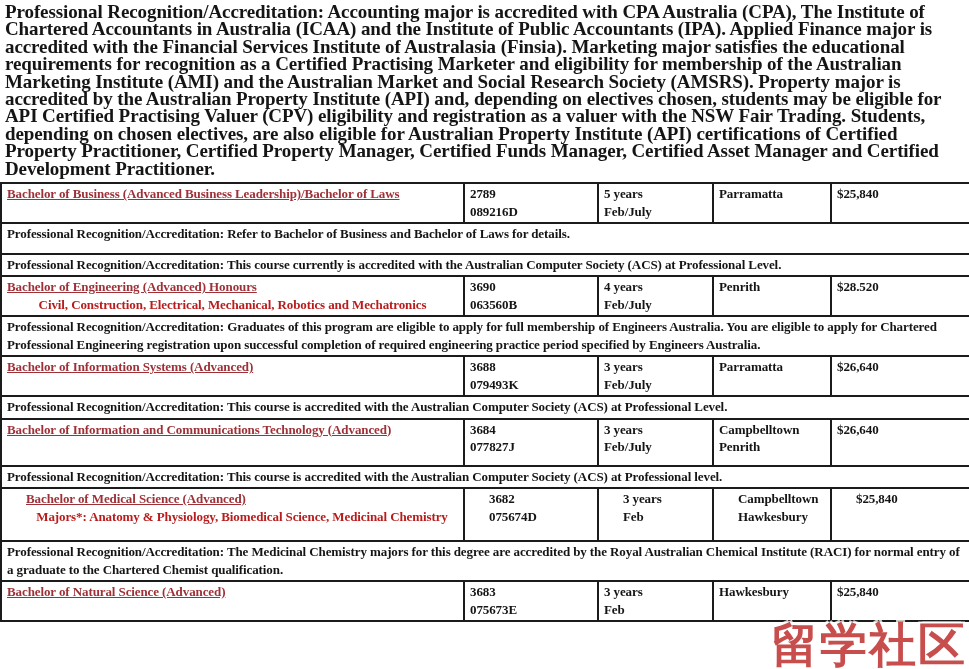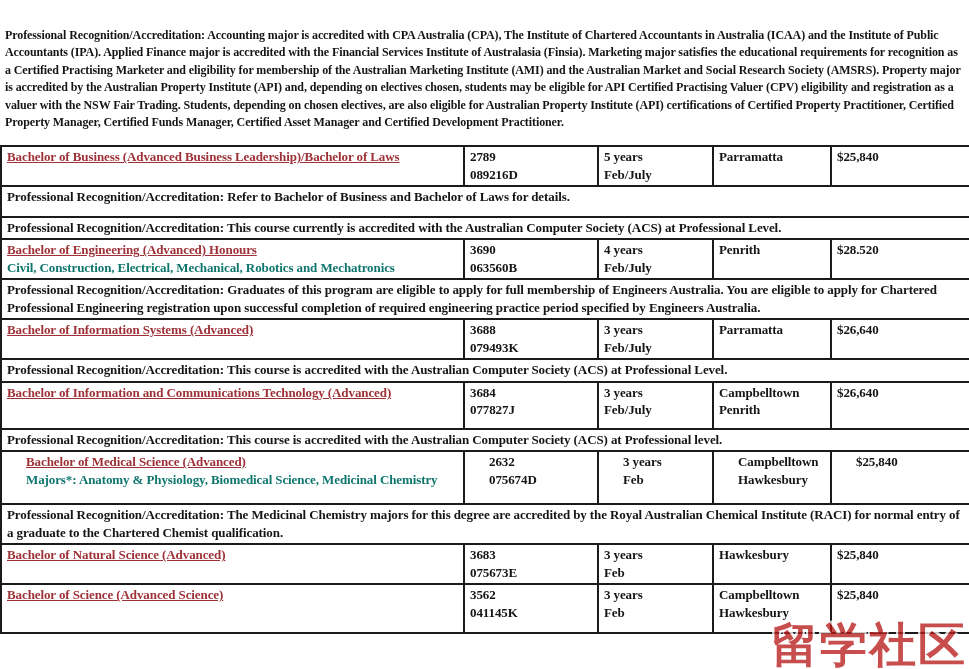--- a/index.html
+++ b/index.html
@@ -3,45 +3,44 @@
 <meta charset="utf-8">
 <style>
   html,body{margin:0;padding:0;}
   body{
     width:969px;height:669px;overflow:hidden;position:relative;
     background:#ffffff;color:#151515;
     font-family:"Liberation Serif","DejaVu Serif",serif;
     font-weight:700;
   }
   .intro{
-    padding:3px 6px 14px 5px;
-    font-size:12px;line-height:17.4px;
+    padding:3px 6px 5px 5px;
+    font-size:19px;line-height:17.4px;
     letter-spacing:-0.1px;
-    margin-top:24px;
   }
   .lbl{font-weight:900;}
   table.courses{
     border-collapse:collapse;table-layout:fixed;width:969px;
   }
   td{
     border:2px solid #1b1b1b;
     vertical-align:top;
     padding:1px 5px 2px 5px;
     font-size:13px;line-height:17.5px;
     letter-spacing:-0.1px;
     overflow:hidden;
   }
   td:first-child{border-left:2px solid #1b1b1b;}
   td:last-child{border-right:none;margin-left:26px;}
   td.accred{border-right:none;padding:1px 4px 2px 5px;}
   tr.padx td.accred{padding-bottom:10px;}
   a.course-link{
     color:#9e3137;text-decoration:underline;cursor:pointer;
   }
-  .sub{color:#0f766e;}
+  .sub{color:#b91c1c;text-align:center;}
   .nws{white-space:nowrap;}
   tr.h34 td{height:34px;}
   tr.h30 td{height:30px;}
   tr.h42 td{height:42px;}
   tr.h48 td{height:48px;padding-left:24px;}
   tr.h44 td{height:44px;}
   .wm{
     position:absolute;right:2px;bottom:0;
     text-align:right;opacity:.78;pointer-events:none;
     font-family:"DejaVu Sans","Liberation Sans",sans-serif;
@@ -181,21 +180,21 @@
       <span class="lbl">Professional Recognition/Accreditation:</span> <span>This course is accredited with the Australian Computer Society (ACS) at Professional level.</span>
     </td>
   </tr>
 
   <tr class="h48">
     <td>
       <a class="course-link">Bachelor of Medical Science (Advanced)</a>
       <div class="sub">Majors*: Anatomy &amp; Physiology, Biomedical Science, Medicinal Chemistry</div>
     </td>
     <td>
-      <div>2632</div>
+      <div>3682</div>
       <div>075674D</div>
     </td>
     <td>
       <div>3 years</div>
       <div>Feb</div>
     </td>
     <td>
       <div>Campbelltown</div>
       <div>Hawkesbury</div>
     </td>
@@ -221,37 +220,18 @@
       <div>3 years</div>
       <div>Feb</div>
     </td>
     <td>
       <div>Hawkesbury</div>
       <div></div>
     </td>
     <td><span>$25,840</span></td>
   </tr>
 
-  <tr class="h44">
-    <td>
-      <a class="course-link">Bachelor of Science (Advanced Science)</a>
-      <div class="sub"></div>
-    </td>
-    <td>
-      <div>3562</div>
-      <div>041145K</div>
-    </td>
-    <td>
-      <div>3 years</div>
-      <div>Feb</div>
-    </td>
-    <td>
-      <div>Campbelltown</div>
-      <div>Hawkesbury</div>
-    </td>
-    <td><span>$25,840</span></td>
-  </tr>
 </tbody>
   </table>
 
 <div class="wm">
   <div class="wm-title">留学社区</div>
 </div>
 
 </body></html>

